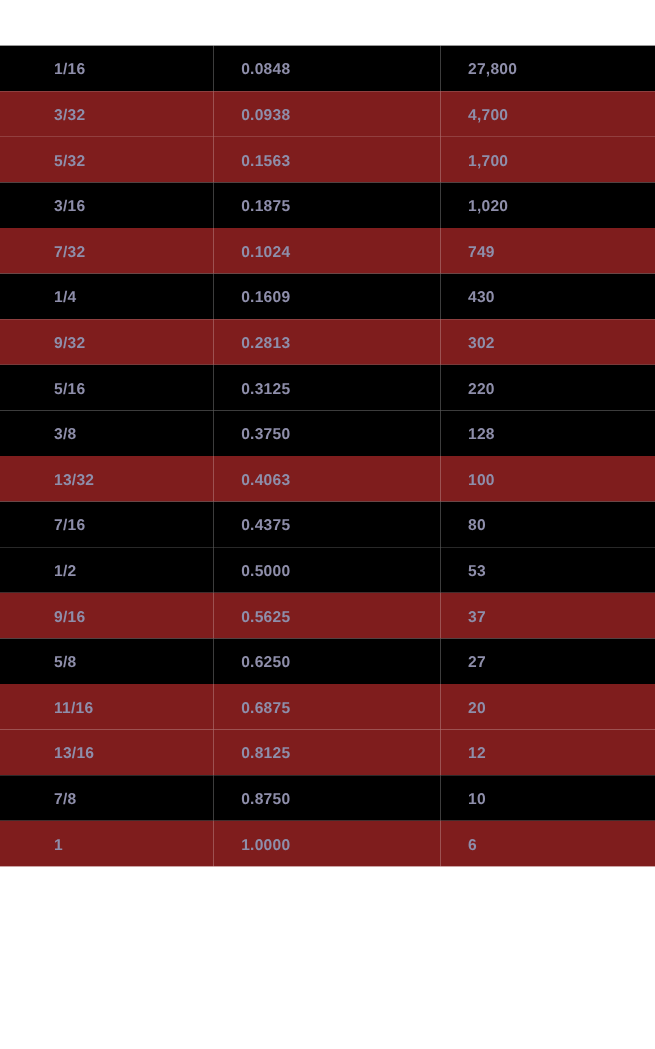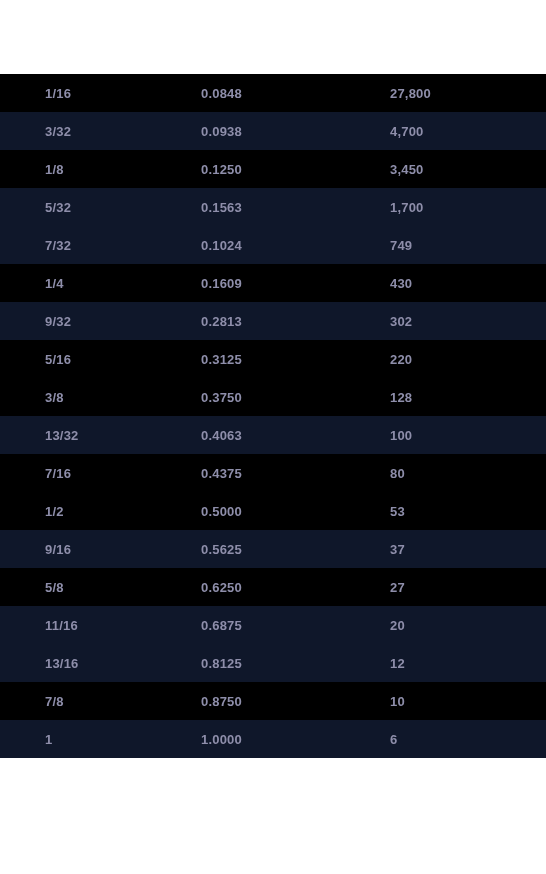--- a/index.html
+++ b/index.html
@@ -11,21 +11,20 @@
     width: 546px;
     height: 874px;
     background: #ffffff;
     font-family: "Liberation Sans", sans-serif;
     overflow: hidden;
   }
   #drill-table {
     width: 546px;
     border-collapse: collapse;
     table-layout: fixed;
-    margin-top: 36px;
   }
   #drill-table colgroup .col-fraction { width: 178px; }
   #drill-table colgroup .col-decimal  { width: 189px; }
   #drill-table colgroup .col-value    { width: 179px; }
 
   #drill-table thead tr {
     height: 38px;
     background: #ffffff;
   }
   #drill-table thead th {
@@ -41,21 +40,21 @@
     vertical-align: middle;
   }
   #drill-table thead th.c1 { padding-left: 45px; }
   #drill-table thead th.c2 { padding-left: 23px; }
   #drill-table thead th.c3 { padding-left: 23px; }
 
   #drill-table tbody tr {
     height: 38px;
   }
   #drill-table tbody tr.row-dark  { background: #000000; }
-  #drill-table tbody tr.row-light { background: #0f172a; }
+  #drill-table tbody tr.row-light { background: #7f1d1d; }
 
   #drill-table tbody td {
     height: 38px;
     padding: 0;
     margin: 0;
     border: 0;
     font-size: 13px;
     font-weight: bold;
     color: #8e8eaa;
     letter-spacing: 0.2px;
@@ -87,29 +86,29 @@
       <tr class="row-dark">
         <td class="c1">1/16</td>
         <td class="c2">0.0848</td>
         <td class="c3">27,800</td>
       </tr>
       <tr class="row-light">
         <td class="c1">3/32</td>
         <td class="c2">0.0938</td>
         <td class="c3">4,700</td>
       </tr>
-      <tr class="row-dark">
-        <td class="c1">1/8</td>
-        <td class="c2">0.1250</td>
-        <td class="c3">3,450</td>
-      </tr>
       <tr class="row-light">
         <td class="c1">5/32</td>
         <td class="c2">0.1563</td>
         <td class="c3">1,700</td>
+      </tr>
+      <tr class="row-dark">
+        <td class="c1">3/16</td>
+        <td class="c2">0.1875</td>
+        <td class="c3">1,020</td>
       </tr>
       <tr class="row-light">
         <td class="c1">7/32</td>
         <td class="c2">0.1024</td>
         <td class="c3">749</td>
       </tr>
       <tr class="row-dark">
         <td class="c1">1/4</td>
         <td class="c2">0.1609</td>
         <td class="c3">430</td>

